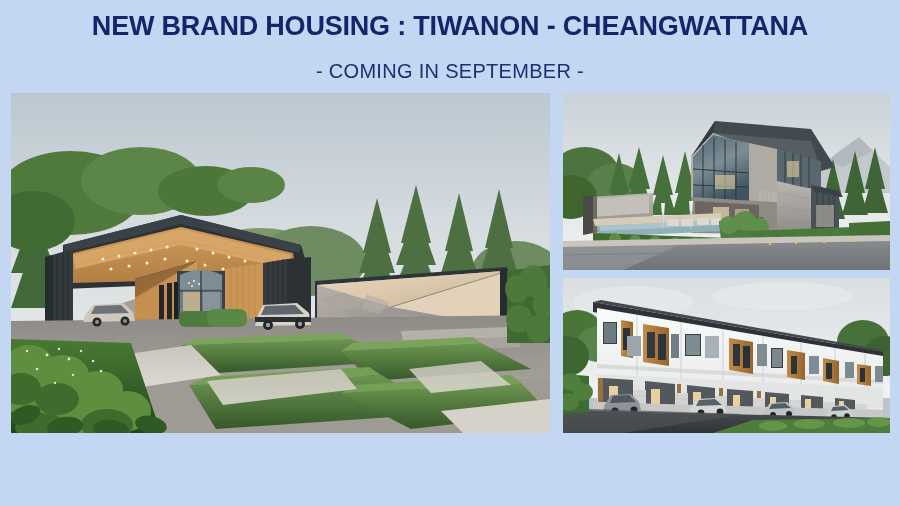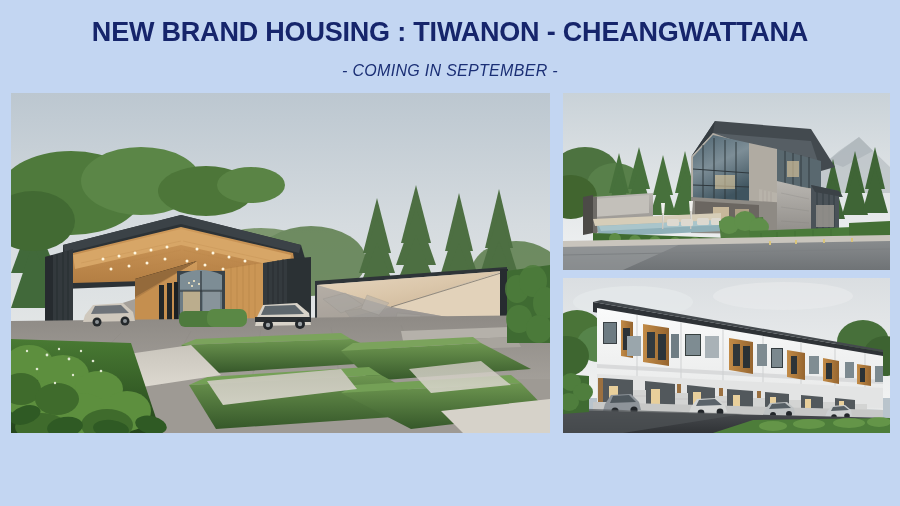--- a/index.html
+++ b/index.html
@@ -20,36 +20,34 @@
     background: #c3d6f2;
   }
   .title-block {
     position: absolute;
     left: 0;
     top: 0;
     width: 900px;
     text-align: center;
   }
   .main-title {
-    margin: 0;
-    padding-top: 18px;
+    margin: 12px;
     font-family: "Liberation Sans", sans-serif;
     font-size: 27px;
     font-weight: bold;
     letter-spacing: -0.2px;
     color: #16256b;
     line-height: 1.05;
     white-space: nowrap;
   }
   .sub-title {
     margin: 8px;
     padding-top: 8px;
     font-family: "Liberation Sans", sans-serif;
-    font-size: 16px;
-    font-style: italic;
+    font-size: 20px;
     font-weight: normal;
     color: #1b2f75;
     letter-spacing: 0.3px;
   }
   .photo {
     position: absolute;
     overflow: hidden;
     background: #b9c4cc;
   }
   .photo svg { display: block; width: 100%; height: 100%; }

